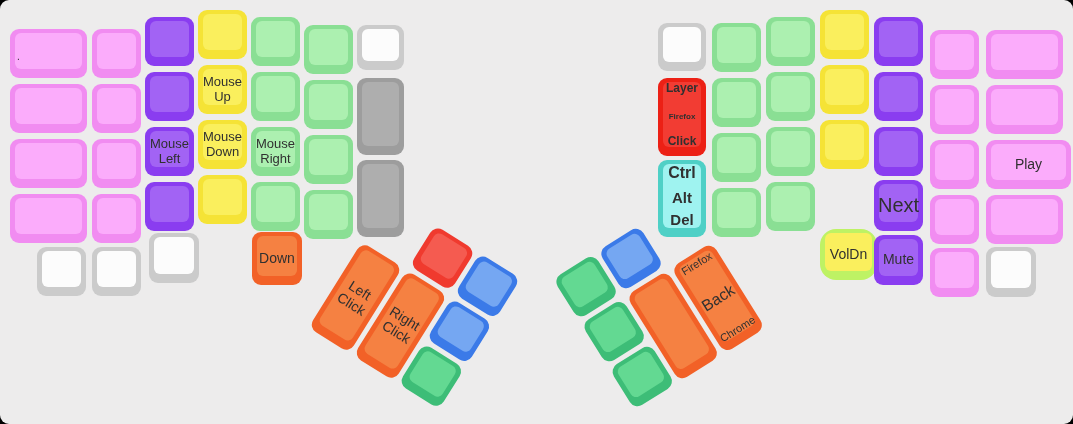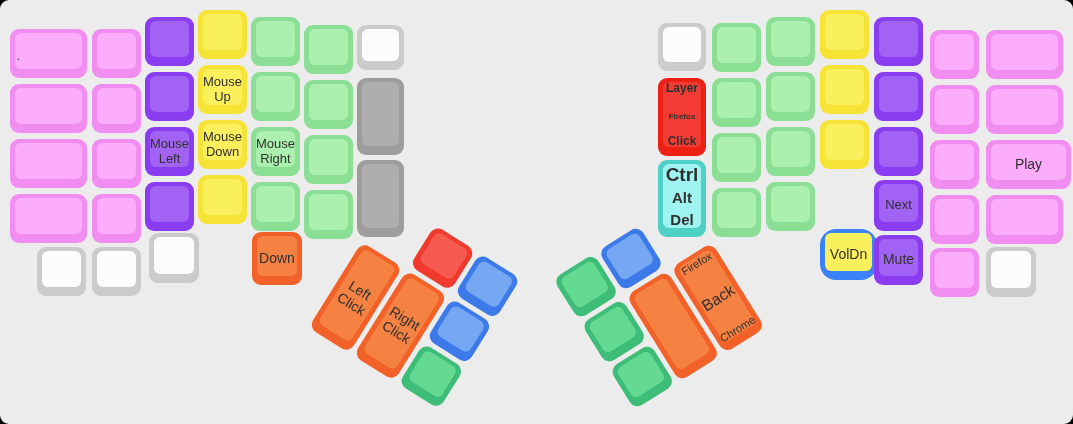--- a/index.html
+++ b/index.html
@@ -153,21 +153,21 @@
       <div class="key-inner" style="background: rgb(252, 252, 252);"></div>
     </div>
     <div class="key" style="left: 658px; top: 78px; width: 48px; height: 78px; background: rgb(236, 32, 21);">
       <div class="key-inner" style="background: rgb(242, 60, 51);"></div>
       <div class="key-label pos-top" style="font-size: 12px; font-weight: 600;">Layer</div>
       <div class="key-label pos-center" style="font-size: 8px; font-weight: 700;">Firefox</div>
       <div class="key-label pos-bottom" style="font-size: 12px; font-weight: 600;">Click</div>
     </div>
     <div class="key" style="left: 658px; top: 160px; width: 48px; height: 77px; background: rgb(79, 208, 198);">
       <div class="key-inner" style="background: rgb(159, 243, 240);"></div>
-      <div class="key-label pos-top" style="font-size: 19px; font-weight: 700;">Ctrl</div>
+      <div class="key-label pos-top" style="font-size: 16px; font-weight: 700;">Ctrl</div>
       <div class="key-label pos-center" style="font-size: 15px; font-weight: 700;">Alt</div>
       <div class="key-label pos-bottom" style="font-size: 15px; font-weight: 700;">Del</div>
     </div>
     <div class="key" style="left: 712px; top: 23px; width: 49px; height: 49px; background: rgb(138, 223, 148);">
       <div class="key-inner" style="background: rgb(172, 240, 176);"></div>
     </div>
     <div class="key" style="left: 712px; top: 78px; width: 49px; height: 49px; background: rgb(138, 223, 148);">
       <div class="key-inner" style="background: rgb(172, 240, 176);"></div>
     </div>
     <div class="key" style="left: 712px; top: 133px; width: 49px; height: 49px; background: rgb(138, 223, 148);">
@@ -190,36 +190,36 @@
     </div>
     <div class="key" style="left: 820px; top: 10px; width: 49px; height: 49px; background: rgb(245, 227, 54);">
       <div class="key-inner" style="background: rgb(250, 239, 93);"></div>
     </div>
     <div class="key" style="left: 820px; top: 65px; width: 49px; height: 49px; background: rgb(245, 227, 54);">
       <div class="key-inner" style="background: rgb(250, 239, 93);"></div>
     </div>
     <div class="key" style="left: 820px; top: 120px; width: 49px; height: 49px; background: rgb(245, 227, 54);">
       <div class="key-inner" style="background: rgb(250, 239, 93);"></div>
     </div>
-    <div class="key" style="left: 820px; top: 229px; width: 57px; height: 51px; background: #3b82f6; border-radius: 16px;">
+    <div class="key" style="left: 820px; top: 229px; width: 57px; height: 51px; background: #bef264; border-radius: 16px;">
       <div class="key-inner" style="background: rgb(250, 239, 93);"></div>
       <div class="key-label pos-center" style="font-size: 14px;">VolDn</div>
     </div>
     <div class="key" style="left: 874px; top: 17px; width: 49px; height: 49px; background: rgb(138, 61, 240);">
       <div class="key-inner" style="background: rgb(162, 99, 244);"></div>
     </div>
     <div class="key" style="left: 874px; top: 72px; width: 49px; height: 49px; background: rgb(138, 61, 240);">
       <div class="key-inner" style="background: rgb(162, 99, 244);"></div>
     </div>
     <div class="key" style="left: 874px; top: 127px; width: 49px; height: 49px; background: rgb(138, 61, 240);">
       <div class="key-inner" style="background: rgb(162, 99, 244);"></div>
     </div>
     <div class="key" style="left: 874px; top: 180px; width: 49px; height: 51px; background: rgb(138, 61, 240);">
       <div class="key-inner" style="background: rgb(162, 99, 244);"></div>
-      <div class="key-label pos-center" style="font-size: 13px;">Next</div>
+      <div class="key-label pos-center" style="font-size: 20px;">Next</div>
     </div>
     <div class="key" style="left: 874px; top: 235px; width: 49px; height: 50px; background: rgb(138, 61, 240);">
       <div class="key-inner" style="background: rgb(162, 99, 244);"></div>
       <div class="key-label pos-center" style="font-size: 14px;">Mute</div>
     </div>
     <div class="key" style="left: 930px; top: 30px; width: 49px; height: 49px; background: rgb(241, 140, 241);">
       <div class="key-inner" style="background: rgb(251, 172, 251);"></div>
     </div>
     <div class="key" style="left: 930px; top: 85px; width: 49px; height: 49px; background: rgb(241, 140, 241);">
       <div class="key-inner" style="background: rgb(251, 172, 251);"></div>

